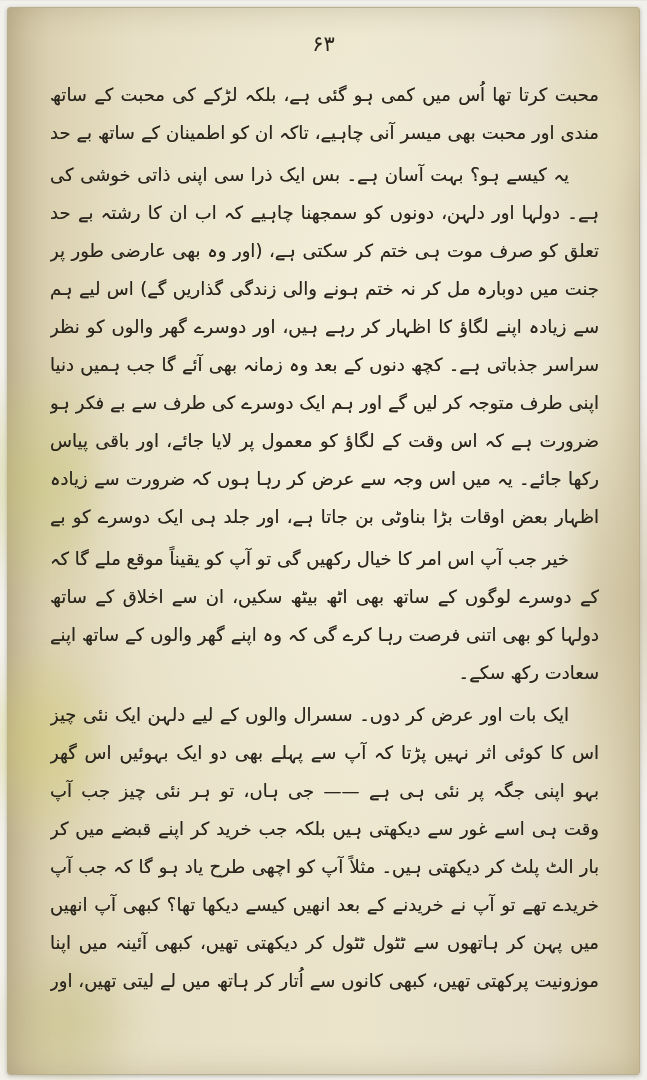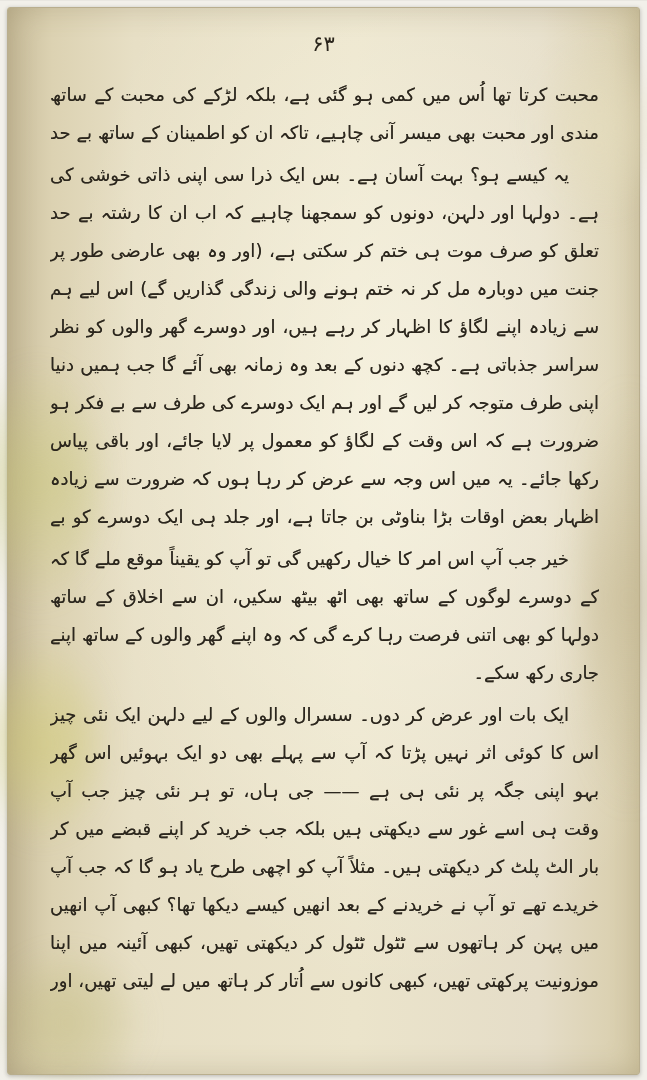--- a/index.html
+++ b/index.html
@@ -126,21 +126,21 @@
         <div class="line justified">اپنی طرف متوجہ کر لیں گے اور ہم ایک دوسرے کی طرف سے بے فکر ہو جائیں گے۔</div>
         <div class="line justified">ضرورت ہے کہ اس وقت کے لگاؤ کو معمول پر لایا جائے، اور باقی پیاس کو آئندہ کے لیے اٹھا</div>
         <div class="line justified">رکھا جائے۔ یہ میں اس وجہ سے عرض کر رہا ہوں کہ ضرورت سے زیادہ خلوص اور لگاؤ کا</div>
         <div class="line justified last">اظہار بعض اوقات بڑا بناوٹی بن جاتا ہے، اور جلد ہی ایک دوسرے کو بے راز کر دیتا ہے۔</div>
       </div>
 
       <div class="paragraph">
         <div class="line justified indent-first">خیر جب آپ اس امر کا خیال رکھیں گی تو آپ کو یقیناً موقع ملے گا کہ آپ سسرال</div>
         <div class="line justified">کے دوسرے لوگوں کے ساتھ بھی اٹھ بیٹھ سکیں، ان سے اخلاق کے ساتھ پیش آسکیں، اور</div>
         <div class="line justified">دولہا کو بھی اتنی فرصت رہا کرے گی کہ وہ اپنے گھر والوں کے ساتھ اپنے گذشتہ سلوک کو</div>
-        <div class="line justified last">جاری رکھ سکے۔</div>
+        <div class="line justified last">سعادت رکھ سکے۔</div>
       </div>
 
       <div class="paragraph">
         <div class="line justified indent-first">ایک بات اور عرض کر دوں۔ سسرال والوں کے لیے دلہن ایک نئی چیز ہوتی ہے۔</div>
         <div class="line justified">اس کا کوئی اثر نہیں پڑتا کہ آپ سے پہلے بھی دو ایک بہوئیں اس گھر میں بیاہ کر آچکی ہیں۔ ہر</div>
         <div class="line justified">بہو اپنی جگہ پر نئی ہی ہے —— جی ہاں، تو ہر نئی چیز جب آپ خریدتی ہیں تو نہ صرف خریدتے</div>
         <div class="line justified">وقت ہی اسے غور سے دیکھتی ہیں بلکہ جب خرید کر اپنے قبضے میں کر لیتی ہیں تب بھی اسے بار</div>
         <div class="line justified">بار الٹ پلٹ کر دیکھتی ہیں۔ مثلاً آپ کو اچھی طرح یاد ہو گا کہ جب آپ نے نئے بُندے</div>
         <div class="line justified">خریدے تھے تو آپ نے خریدنے کے بعد انھیں کیسے دیکھا تھا؟ کبھی آپ انھیں کانوں</div>
         <div class="line justified">میں پہن کر ہاتھوں سے ٹٹول ٹٹول کر دیکھتی تھیں، کبھی آئینہ میں اپنا عکس دیکھ کر اُن کی</div>

